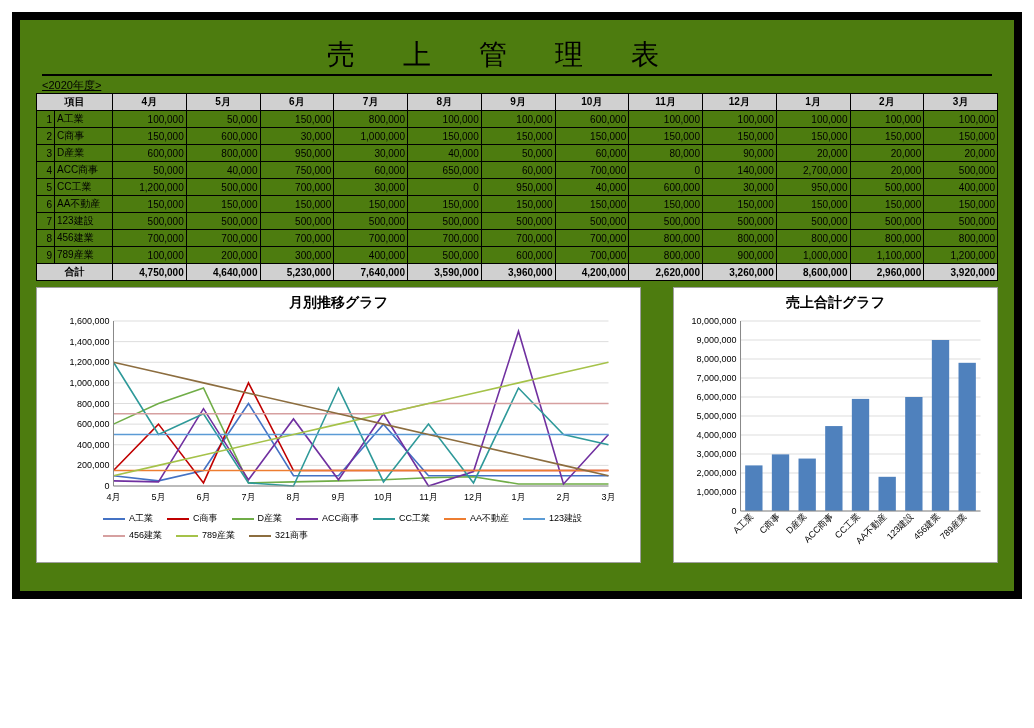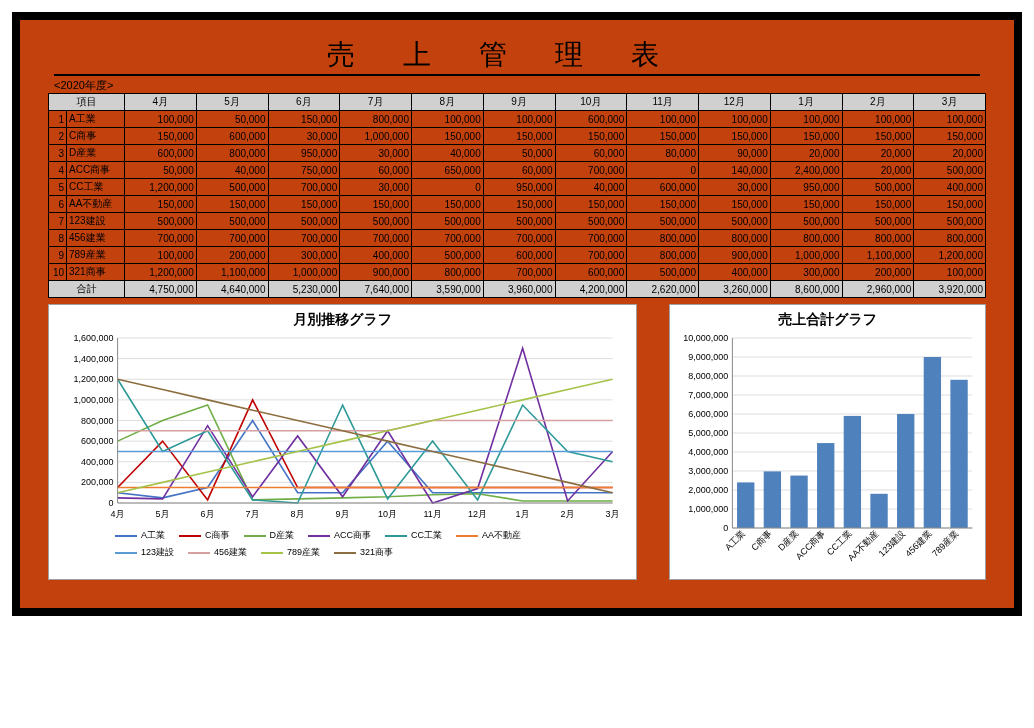--- a/index.html
+++ b/index.html
@@ -1,27 +1,27 @@
 <!DOCTYPE html>
 <html><head>
 <meta charset="utf-8">
 <style>
   html,body{margin:0;padding:0;background:#fff;}
   body{font-family:"MS PGothic","Yu Gothic",sans-serif;color:#000;}
-  .outer{border:8px solid #000;margin:12px;padding:16px 28px 28px;background:#c2410c;}
+  .outer{border:8px solid #000;margin:12px;padding:16px 16px 28px;background:#4d7c0f;}
   .title{font-size:28px;letter-spacing:48px;text-align:center;border-bottom:2px solid #000;margin:0 6px 2px;white-space:nowrap;overflow:hidden;}
-  .fy{font-size:11px;margin:2px 0 0 6px;}
+  .fy{font-size:11px;text-decoration:underline;margin:2px 0 0 6px;}
   table{border-collapse:collapse;width:100%;table-layout:fixed;font-size:10px;}
   th,td{border:1px solid #000;padding:1px 2px;height:14px;overflow:hidden;white-space:nowrap;}
-  th{background:#d0d0d0;font-weight:normal;}
+  th{background:#d0d0d0;font-weight:bold;}
   td.num{text-align:right;}
   td.idx{text-align:right;width:16px;}
   td.name{text-align:left;}
   col.cidx{width:18px;} col.cname{width:58px;}
-  tr.total th,tr.total td{background:#d0d0d0;font-weight:normal;}
+  tr.total th,tr.total td{background:#d0d0d0;font-weight:bold;}
   .charts{display:flex;gap:8px;margin-top:6px;}
   .panel{border:1px solid #a0a0a0;padding:4px 6px 2px;background:#fff;}
   .panel.left{flex:1.9;}
   .panel.right{flex:1;margin-left:24px;}
   .ctitle{text-align:center;font-size:14px;font-weight:bold;margin:2px 0 4px;}
   svg text{font-size:9px;font-family:inherit;}
   .legend{display:flex;flex-wrap:wrap;gap:4px 14px;font-size:9px;padding:2px 40px 2px 60px;}
   .lg{display:flex;align-items:center;gap:4px;}
   .lg .sw{width:22px;height:0;border-top:2px solid;}
 </style>
@@ -108,21 +108,21 @@
        <td class="name">ACC商事</td>
        <td class="num">50,000</td>
           <td class="num">40,000</td>
           <td class="num">750,000</td>
           <td class="num">60,000</td>
           <td class="num">650,000</td>
           <td class="num">60,000</td>
           <td class="num">700,000</td>
           <td class="num">0</td>
           <td class="num">140,000</td>
-          <td class="num">2,400,000</td>
+          <td class="num">2,700,000</td>
           <td class="num">20,000</td>
           <td class="num">500,000</td>
      </tr>
         <tr>
        <td class="idx">5</td>
        <td class="name">CC工業</td>
        <td class="num">1,200,000</td>
           <td class="num">500,000</td>
           <td class="num">700,000</td>
           <td class="num">30,000</td>
@@ -191,36 +191,20 @@
           <td class="num">300,000</td>
           <td class="num">400,000</td>
           <td class="num">500,000</td>
           <td class="num">600,000</td>
           <td class="num">700,000</td>
           <td class="num">800,000</td>
           <td class="num">900,000</td>
           <td class="num">1,000,000</td>
           <td class="num">1,100,000</td>
           <td class="num">1,200,000</td>
-     </tr>
-        <tr>
-       <td class="idx">10</td>
-       <td class="name">321商事</td>
-       <td class="num">1,200,000</td>
-          <td class="num">1,100,000</td>
-          <td class="num">1,000,000</td>
-          <td class="num">900,000</td>
-          <td class="num">800,000</td>
-          <td class="num">700,000</td>
-          <td class="num">600,000</td>
-          <td class="num">500,000</td>
-          <td class="num">400,000</td>
-          <td class="num">300,000</td>
-          <td class="num">200,000</td>
-          <td class="num">100,000</td>
      </tr>
         <tr class="total">
      <th colspan="2">合計</th>
      <td class="num">4,750,000</td>
           <td class="num">4,640,000</td>
           <td class="num">5,230,000</td>
           <td class="num">7,640,000</td>
           <td class="num">3,590,000</td>
           <td class="num">3,960,000</td>
           <td class="num">4,200,000</td>

